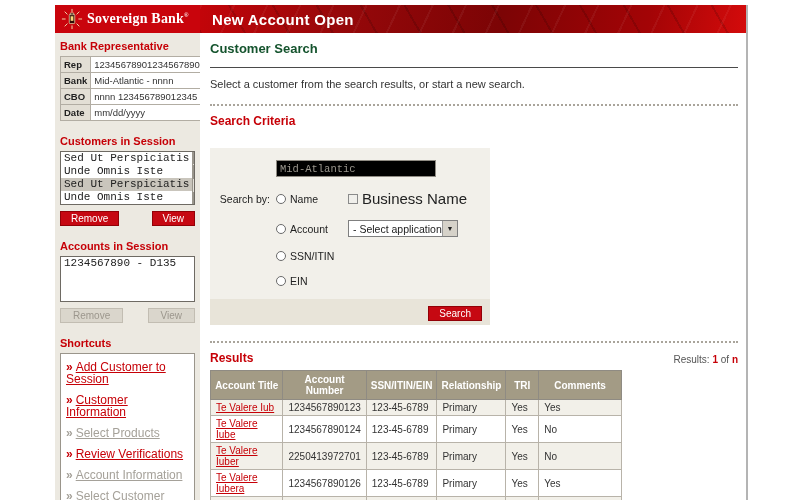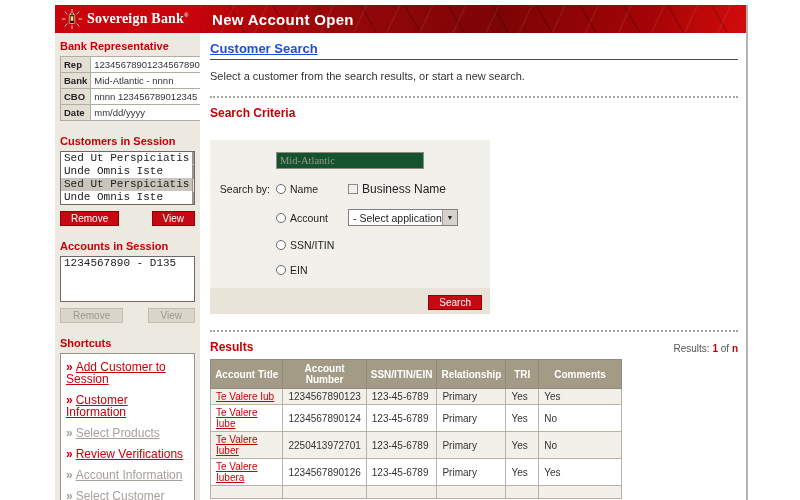--- a/index.html
+++ b/index.html
@@ -54,39 +54,39 @@
   
   .shortcuts-panel { background:#fff; border:1px solid #9a958b; padding:7px 5px; }
   .sc-item { margin:0 4px 9px 0; font-size:12px; line-height:12px; }
   .sc-item:last-child { margin-bottom:2px; }
   .sc-chev { font-weight:bold; margin-right:3px; }
   .sc-link { text-decoration:underline; cursor:pointer; }
   .sc-on .sc-chev, .sc-on .sc-link { color:#c60007; }
   .sc-off .sc-chev, .sc-off .sc-link { color:#a5a199; cursor:default; }
 
   
-  .page-title { color:#1d4ed8; font-weight:bold; font-size:13px; padding-bottom:3px;
-                border-bottom:1px solid #4a4a4a; margin-bottom:10px;text-decoration:underline; }
+  .page-title { color:#14532d; font-weight:bold; font-size:13px; padding-bottom:11px;
+                border-bottom:1px solid #4a4a4a; margin-bottom:10px; }
   .intro { font-size:11px; color:#333; margin-bottom:10px; }
   .dotted { border-top:2px dotted #a9a49b; margin:4px 0 8px 0; }
 
   .sec-h { color:#c60007; font-weight:bold; font-size:12px; margin-bottom:20px; }
 
   .criteria-panel { width:280px; background:#f2f0ea; margin-bottom:12px; }
   .criteria-body { padding:12px 8px 4px 8px; }
   .form-row { display:flex; align-items:center; margin-bottom:13px; }
   .lab-col { width:58px; text-align:right; padding-right:6px; font-size:10.5px; color:#222; }
   .opt { display:flex; align-items:center; width:72px; font-size:10.5px; color:#222; }
   .radio { width:10px; height:10px; border:1px solid #6a6a6a; border-radius:50%; background:#fff;
            margin-right:4px; flex:none; cursor:pointer; }
   .checkbox { width:10px; height:10px; border:1px solid #8a8a8a; background:#f0efeb;
               margin-right:4px; flex:none; cursor:pointer; }
-  .cb-lab { font-size:12px; color:#222; }
-  .kw-input { width:148px; height:17px; border:1px solid #8f8b83; font-size:10.5px; color:#9a968d;
-              padding:0 3px; font-family:Liberation Serif, serif; background:#14532d; }
+  .cb-lab { font-size:15px; color:#222; }
+  .kw-input { width:160px; height:17px; border:1px solid #8f8b83; font-size:10.5px; color:#9a968d;
+              padding:0 3px; font-family:Liberation Mono, monospace; background:#000000; }
   .fake-select { display:inline-flex; border:1px solid #7f7f7f; background:#fff; height:17px;
                  align-items:center; cursor:pointer; }
   .fs-text { font-size:10.5px; color:#222; padding:0 4px; width:93px; white-space:nowrap; }
   .fs-btn { width:15px; align-self:stretch; background:#d6d2c9; border-left:1px solid #999;
             display:flex; align-items:center; justify-content:center; font-size:7px; color:#222; }
   .criteria-footer { background:#e8e4d9; padding:4px 8px; text-align:right; }
 
   .results-head { display:flex; justify-content:space-between; align-items:flex-end; margin-bottom:5px; }
   .res-summary { font-size:10px; color:#555; }
   .res-summary b { color:#c60007; }

